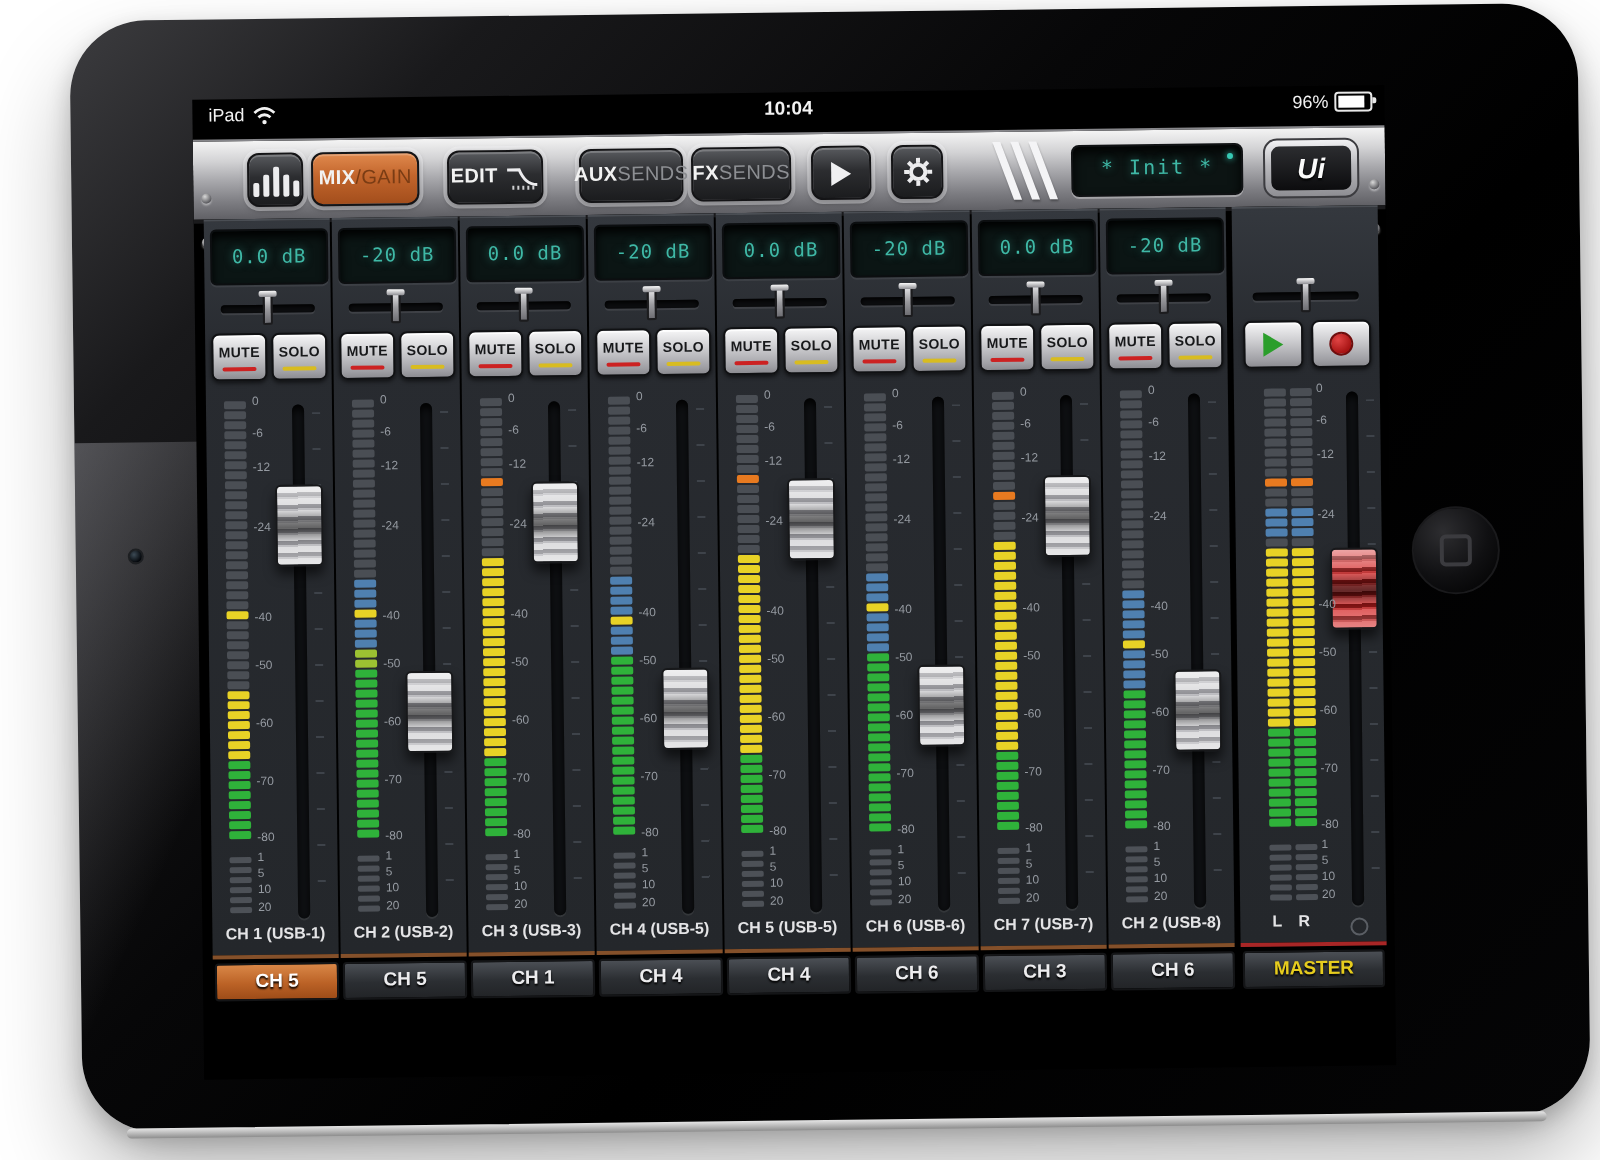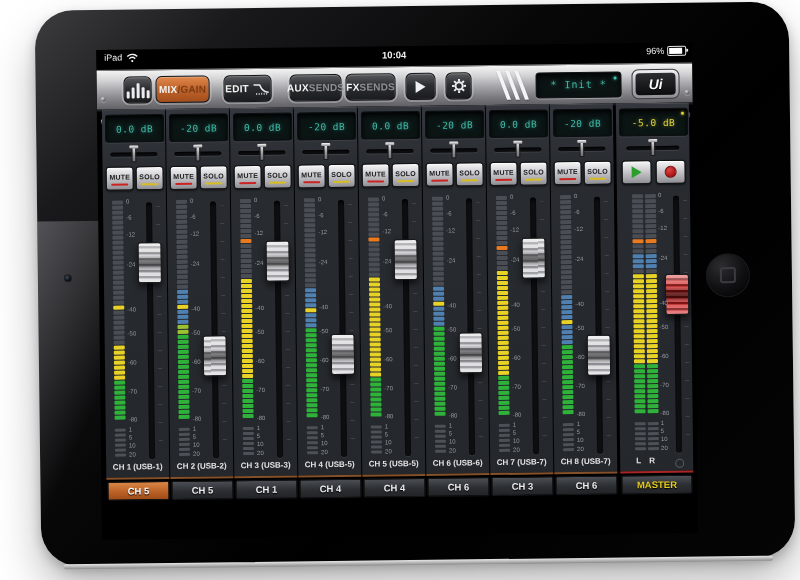--- a/index.html
+++ b/index.html
@@ -38,21 +38,21 @@
   .toolbar{position:absolute;left:0;top:20px;width:100%;height:39px;
         background:linear-gradient(#f4f4f4 0%,#d2d2d4 26%,#a9a9ad 50%,#7d7d82 78%,#606065 100%);
         border-top:1px solid #86868a;border-bottom:2px solid #1a1a1c;display:flex;align-items:center;}
   .screw{position:absolute;width:5px;height:5px;border-radius:50%;
         background:radial-gradient(circle at 35% 30%,#d8d8d8,#5c5c60 70%);box-shadow:0 1px 1px rgba(255,255,255,.4);}
   .tb-btn{height:27px;border-radius:6px;border:1px solid #141416;
         background:linear-gradient(#585a5e,#2c2d30 45%,#1b1c1e);
         box-shadow:0 0 0 2px rgba(250,250,252,.38),inset 0 1px 0 rgba(255,255,255,.22),0 1px 3px rgba(0,0,0,.55);
         display:flex;align-items:center;justify-content:center;gap:4px;color:#f2f2f2;
         font-weight:bold;flex:0 0 auto;box-sizing:border-box;}
-  .tb-btn .dim{color:#8d8f93;font-weight:bold;}
+  .tb-btn .dim{color:#8d8f93;font-weight:normal;}
   .tb-btn.active{background:linear-gradient(#e0894d,#c2652c 45%,#a34e1c);}
   .tb-btn.active .dim{color:#7a3c14;}
   .tb-label{font-size:10px;letter-spacing:.2px;}
   .meterbars{display:flex;align-items:flex-end;gap:2px;height:16px;}
   .meterbars i{display:block;width:3px;background:#ececee;border-radius:1px;}
   .slashes{display:flex;gap:5px;align-items:center;flex:0 0 auto;}
   .slashes i{display:block;width:4px;height:29px;background:#f4f4f6;transform:skewX(20deg);box-shadow:0 1px 1px rgba(0,0,0,.3);}
   .lcd-frame{height:26px;border-radius:4px;border:1px solid #101214;background:#0c1413;
         box-shadow:inset 0 3px 6px rgba(0,0,0,.9),0 1px 0 rgba(255,255,255,.35);
         display:flex;align-items:center;justify-content:center;position:relative;flex:0 0 auto;box-sizing:border-box;}
@@ -899,41 +899,37 @@
               <div class="gr-seg"></div>
               <div class="gr-seg"></div>
               <div class="gr-seg"></div>
               <div class="gr-seg"></div>
               <div class="gr-seg"></div>
               <div class="gr-seg"></div>
             </div>
     <div class="fader-track" style="left:43px;"></div>
     <div class="track-ticks" style="left:53px;"></div>
     <div class="fader-cap" style="left: 34px; top: 230.055px;"></div>
-    <div class="ch-name">CH 8 (USB-7)</div>
+    <div class="ch-name">CH 2 (USB-8)</div>
   <span class="scale-label" style="left: 23px; top: 88.11px;">0</span>
             <span class="scale-label" style="left: 23px; top: 104.094px;">-6</span>
             <span class="scale-label" style="left: 23px; top: 120.966px;">-12</span>
             <span class="scale-label" style="left: 23px; top: 150.936px;">-24</span>
             <span class="scale-label" style="left: 23px; top: 195.78px;">-40</span>
             <span class="scale-label" style="left: 23px; top: 220.2px;">-50</span>
             <span class="scale-label" style="left: 23px; top: 249.06px;">-60</span>
             <span class="scale-label" style="left: 23px; top: 277.92px;">-70</span>
             <span class="scale-label" style="left: 23px; top: 305.67px;">-80</span>
             <span class="gr-label" style="left: 23px; top: 316.12px;">1</span>
             <span class="gr-label" style="left: 23px; top: 323.96px;">5</span>
             <span class="gr-label" style="left: 23px; top: 332.36px;">10</span>
             <span class="gr-label" style="left: 23px; top: 340.76px;">20</span>
           </div>
           <div class="tab" style="left: 454px; width: 62px;">CH 6</div>
           <div class="strip master" style="left: 519px; width: 73px;">
-    <div class="ch-lcd">
-              <span class="val">-5.0 dB</span>
-              <span class="mdot"></span>
-            </div>
     <div class="pan-track" style="left:10px;width:53px;"></div>
     <div class="pan-thumb" style="left:34px;"></div>
     <div class="transport-btn" style="left:5px;">
               <span class="play-tri"></span>
             </div>
     <div class="transport-btn" style="left:39px;">
               <span class="rec-dot"></span>
             </div>
     <div class="meter-col mL" style="left:15px;">
               <div class="seg" style="background: rgb(74, 78, 84);"></div>

